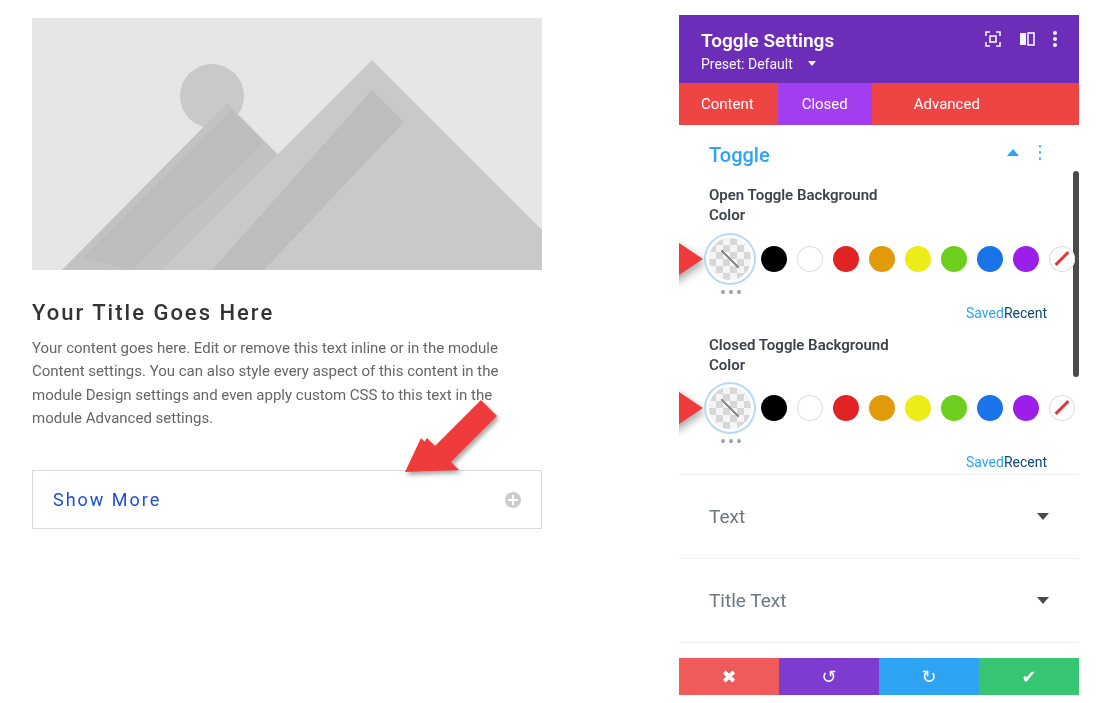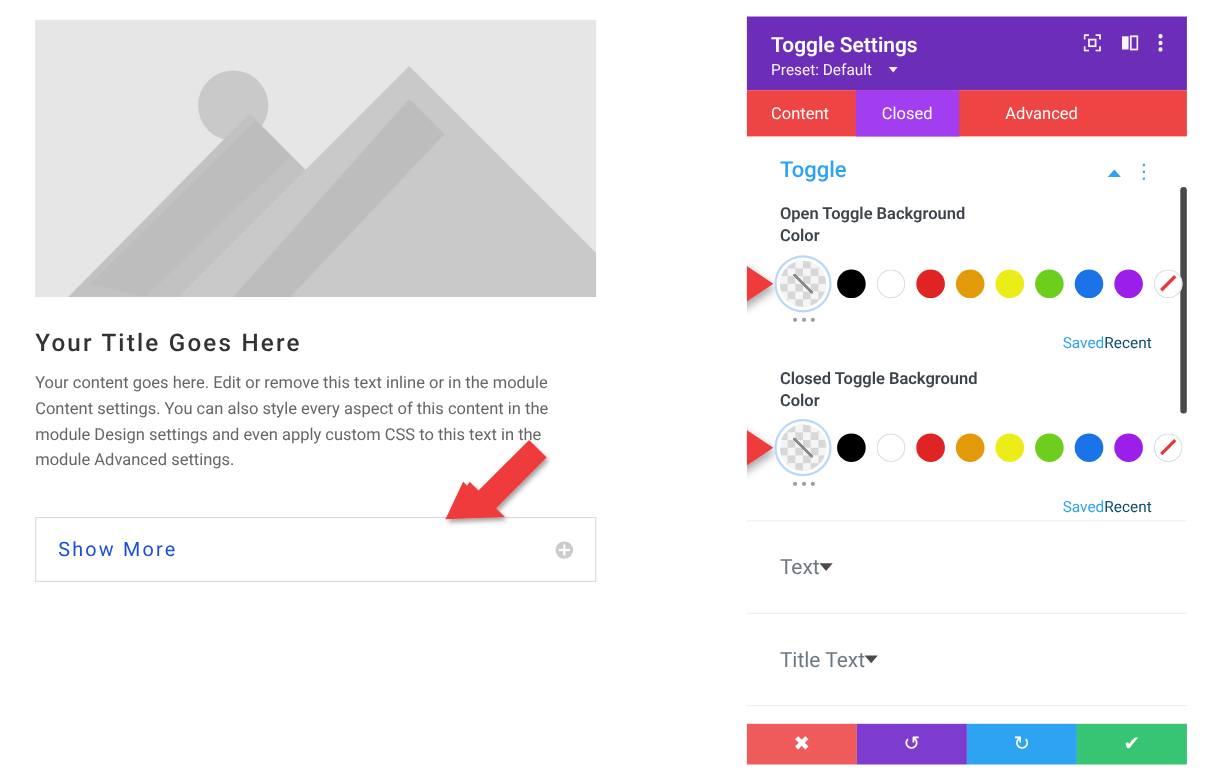--- a/index.html
+++ b/index.html
@@ -148,21 +148,21 @@
     right: 0;
     top: 46px;
     width: 6px;
     height: 206px;
     background: #4a4a4a;
     border-radius: 3px;
   }
 
   .section-head {
     display: flex;
-    align-items: flex-end;
+    align-items: flex-start;
     justify-content: space-between;
     padding: 18px 30px 8px;
   }
   .section-head .title {
     color: #2ea3f2;
     font-size: 20px;
     font-weight: 500;
   }
   .section-head .right {
     display: flex; align-items: center; gap: 12px;
@@ -260,21 +260,21 @@
     pointer-events:none;
   }
   .badge svg { display:block; }
 
   
   .collapsed {
     border-top: 1px solid #eee;
     padding: 30px 30px;
     display: flex;
     align-items: center;
-    justify-content: flex-start;
+    justify-content: space-between;
     color: #6c7781;
     font-size: 19px;
     cursor:pointer;
   }
   .collapsed .chev {
     width: 0; height: 0;
     border-left: 6px solid transparent;
     border-right: 6px solid transparent;
     border-top: 7px solid #4a4a4a;
   }

